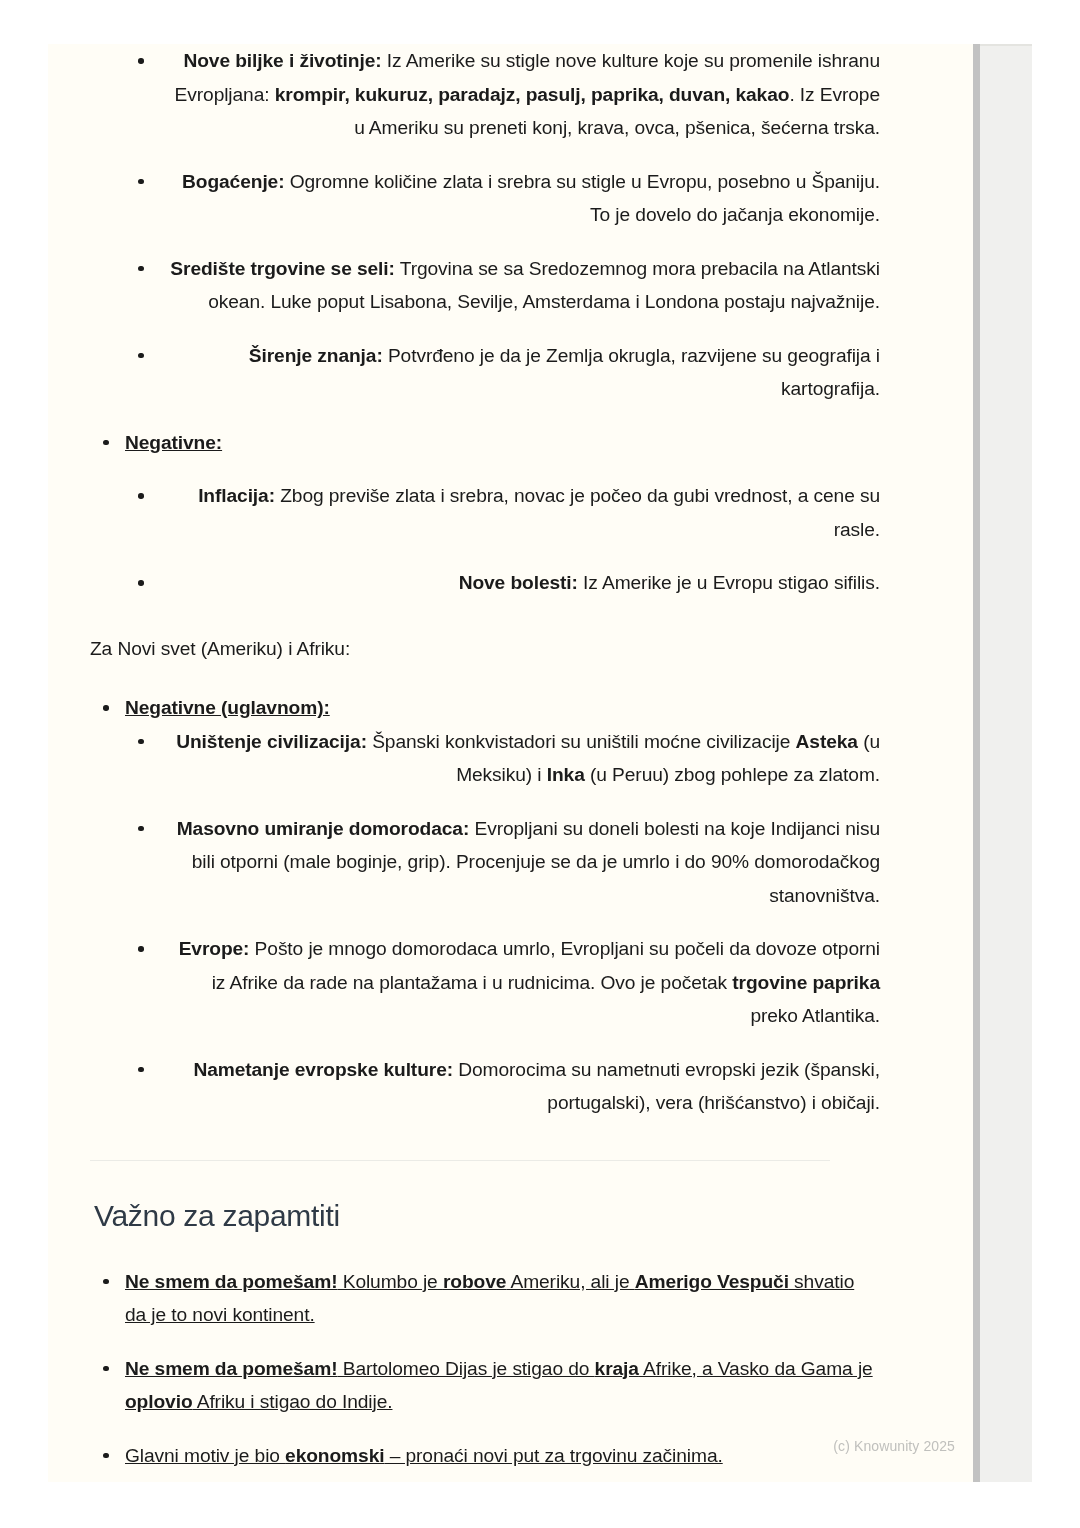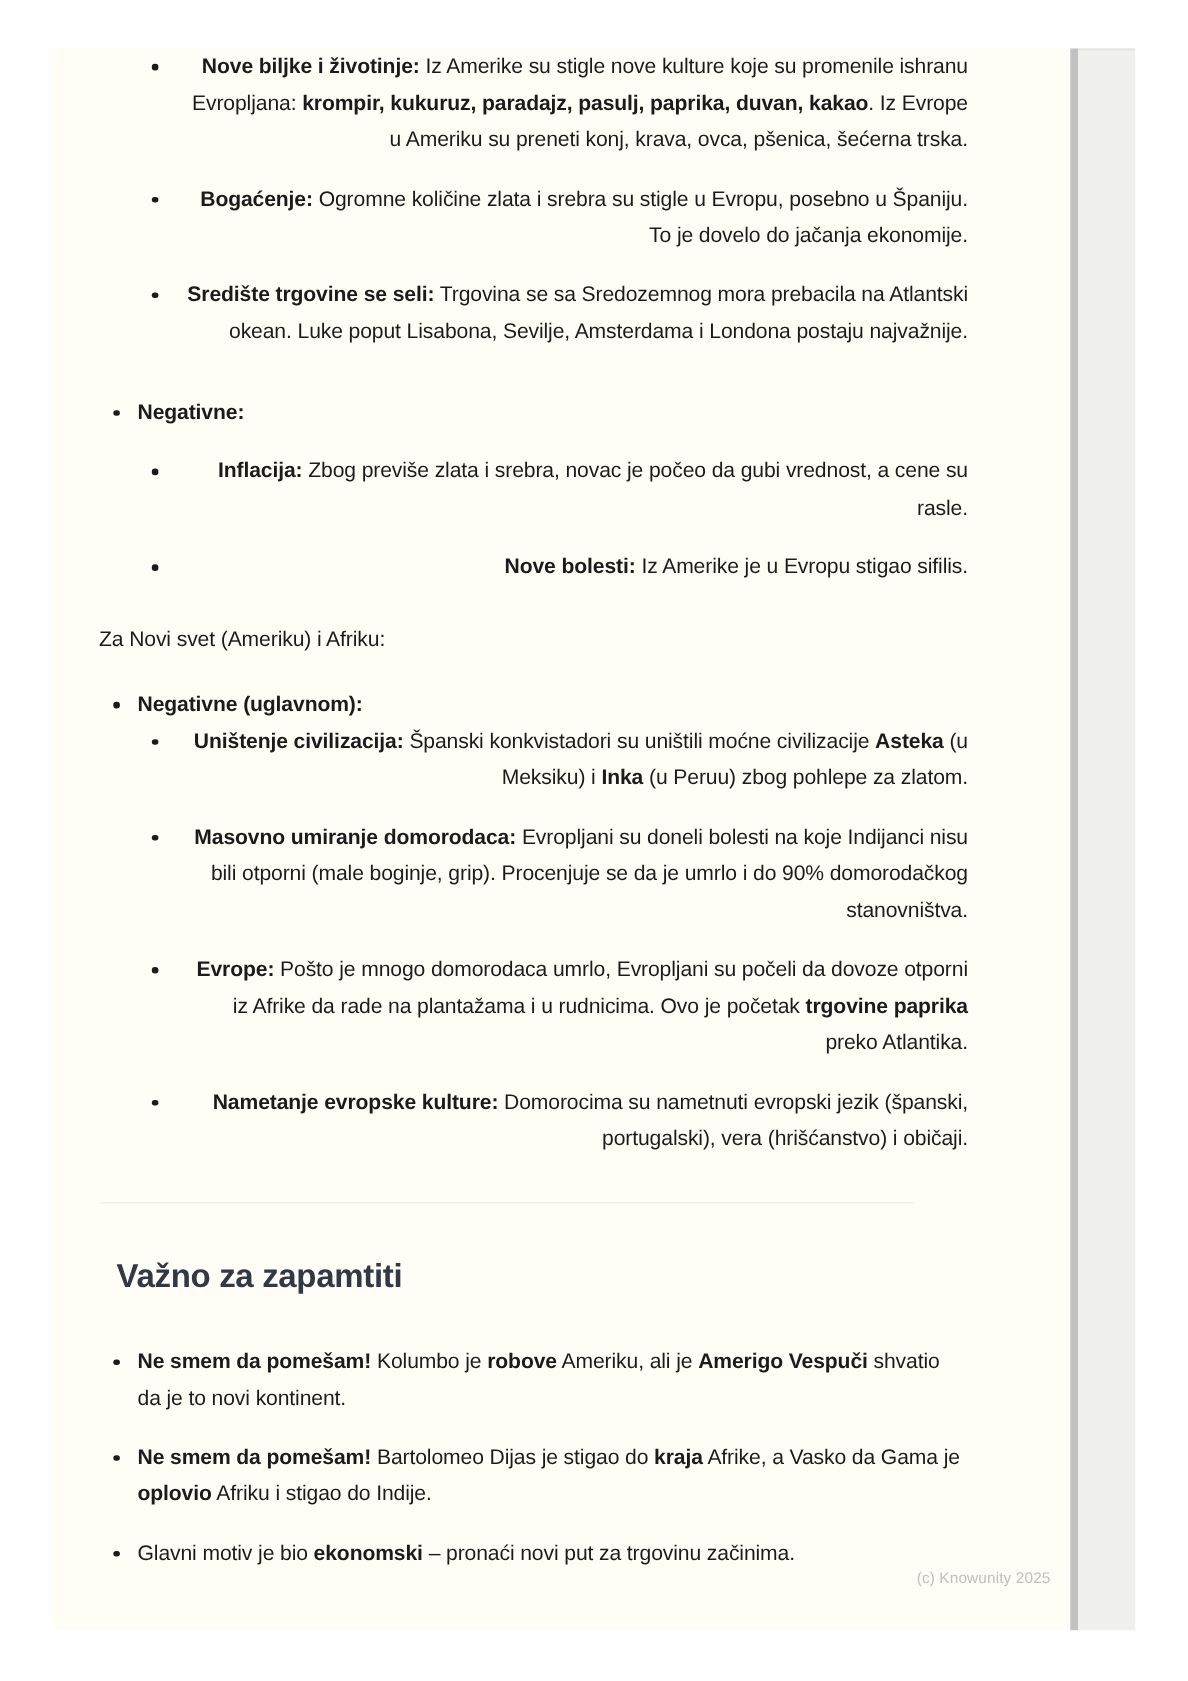--- a/index.html
+++ b/index.html
@@ -86,20 +86,21 @@
     color: #1b1b1b;
     font-size: 19.2px;
     line-height: 33.5px;
     letter-spacing: -0.1px;
   }
 
   
   li.lvl1 {
     padding-left: 35px;
     margin: 0;
+    text-decoration: underline;
   }
   li.lvl1 > .bullet {
     position: absolute;
     left: 13px;
     top: 14px;
     width: 5.5px;
     height: 5.5px;
     border-radius: 50%;
     background: #1b1b1b;
   }
@@ -136,32 +137,32 @@
   }
 
   hr.divider {
     border: 0;
     border-top: 1px solid #ebebe6;
     margin: 0;
     width: 740px;
   }
 
   h2.section-heading {
-    margin: 16px;
+    margin: 4px;
     color: #2f3a46;
     font-size: 30px;
     line-height: 38px;
-    font-weight: 700;
+    font-weight: 400;
     letter-spacing: -0.3px;
   }
 
   .watermark {
     position: absolute;
     right: 18px;
-    bottom: 40px;
+    bottom: 28px;
     color: #c0c0bd;
     font-size: 14px;
     letter-spacing: 0.1px;
     white-space: nowrap;
   }
 </style>
 </head>
 <body>
 
 <div id="viewport">
@@ -184,20 +185,24 @@
           <li class="lvl2">
             <span class="bullet"></span>
             <span><b>Bogaćenje:</b><span> Ogromne količine zlata i srebra su stigle u Evropu, posebno u Španiju. To je dovelo do jačanja ekonomije.</span></span>
           </li>
           <div class="gap-lg"></div>
           <li class="lvl2">
             <span class="bullet"></span>
             <span><b>Središte trgovine se seli:</b><span> Trgovina se sa Sredozemnog mora prebacila na Atlantski okean. Luke poput Lisabona, Sevilje, Amsterdama i Londona postaju najvažnije.</span></span>
           </li>
           <div class="gap-lg"></div>
+          <li class="lvl2">
+            <span class="bullet"></span>
+            <span><b>Širenje znanja:</b><span> Potvrđeno je da je Zemlja okrugla, razvijene su geografija i kartografija.</span></span>
+          </li>
         </ul>
 
         <div class="gap-lg"></div>
 
         <ul>
           <li class="lvl1">
             <span class="bullet"></span>
             <span><b>Negativne:</b></span>
           </li>
           <div class="gap-lg"></div>

